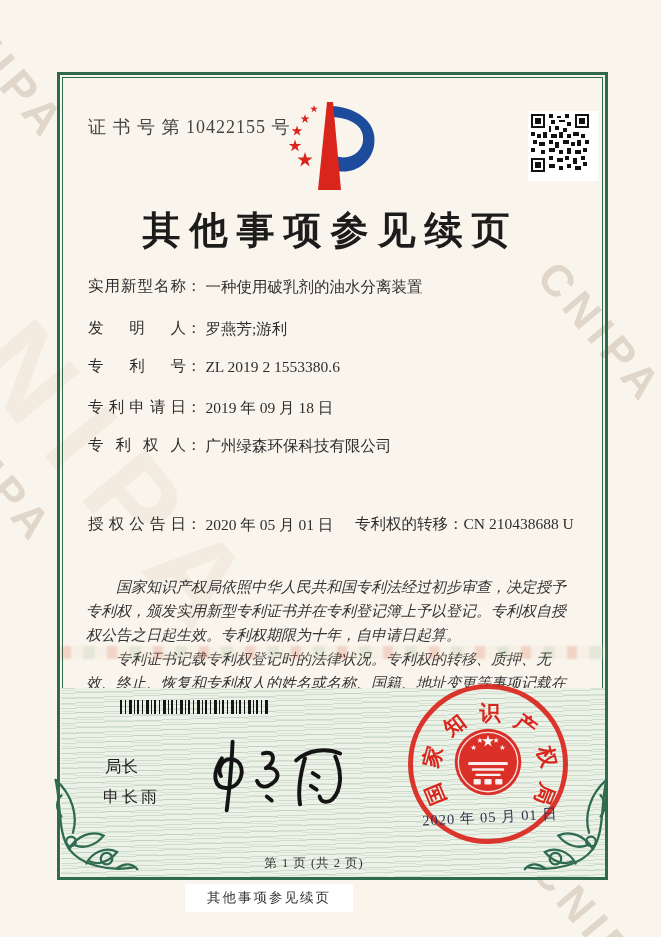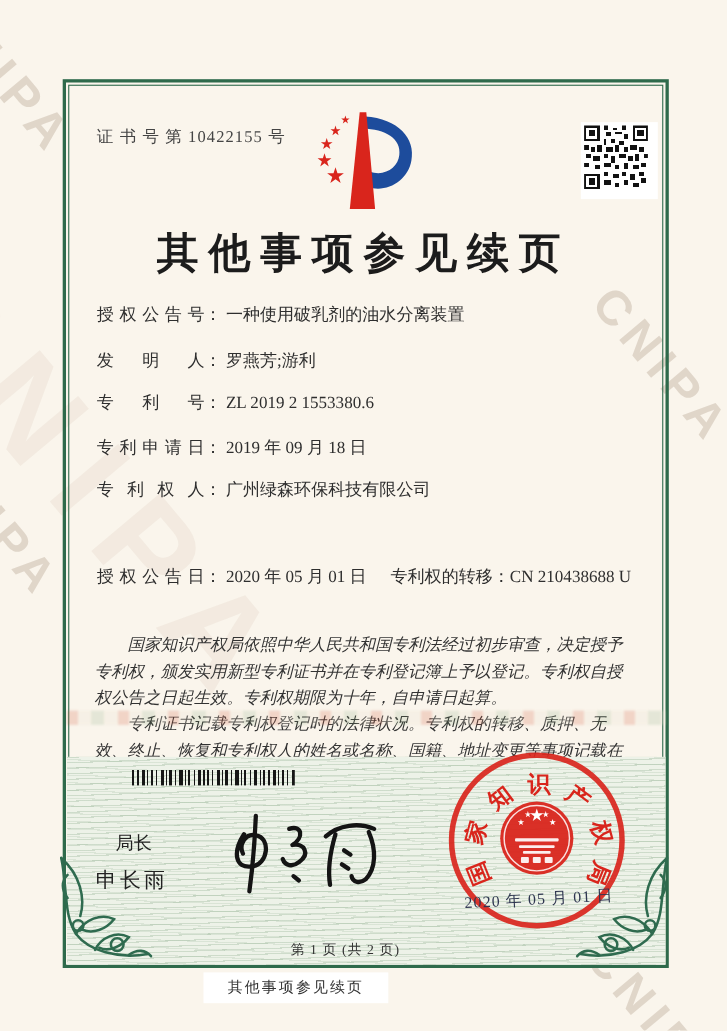--- a/index.html
+++ b/index.html
@@ -16,21 +16,21 @@
   .wm3{left:-44px;top:392px;font-size:44px;transform:rotate(50deg);}
   .wm4{left:560px;top:846px;font-size:44px;transform:rotate(50deg);}
   .wm5{left:-20px;top:210px;font-size:118px;color:rgba(208,186,174,0.18);
        letter-spacing:26px;transform:rotate(50deg);}
 
   
   .frame{position:absolute;left:57px;top:72px;width:551px;height:808px;
          border:3px solid #2e6a4b;box-sizing:border-box;}
   .frame-inner{position:absolute;inset:2px;border:1px solid #2e6a4b;}
 
-  .cert-no{position:absolute;left:88px;top:115px;font-size:15px;color:#444;letter-spacing:1px;}
+  .cert-no{position:absolute;left:88px;top:115px;font-size:18px;color:#444;letter-spacing:1px;}
 
   .logo{position:absolute;left:268px;top:98px;width:124px;height:98px;}
   .qr{position:absolute;left:528px;top:111px;width:64px;height:64px;background:#fff;padding:3px;}
 
   .title{position:absolute;left:0;top:205px;width:661px;text-align:center;
          font-size:38px;font-weight:bold;color:#1c1c1c;letter-spacing:9px;}
 
   .row{position:absolute;left:88px;width:490px;font-size:15.5px;color:#2e2e2e;}
   .f-label{display:inline-block;width:98px;text-align:justify;text-align-last:justify;
            vertical-align:top;}
@@ -54,21 +54,21 @@
         background-image:repeating-linear-gradient(178deg,rgba(140,172,140,.32) 0 1px,rgba(0,0,0,0) 1px 5px),
                          repeating-linear-gradient(182deg,rgba(140,172,140,.20) 0 1px,rgba(0,0,0,0) 1px 7px);}
 
   .barcode{position:absolute;left:120px;top:700px;width:148px;height:14px;
         background:repeating-linear-gradient(90deg,#161616 0 2px,transparent 2px 5px,
          #161616 5px 6px,transparent 6px 9px,#161616 9px 12px,transparent 12px 14px,
          #161616 14px 15px,transparent 15px 17px);}
 
   .signer-title{position:absolute;left:105px;top:756px;font-size:16.5px;color:#222;
         font-family:"Liberation Sans","DejaVu Sans",sans-serif;}
-  .signer-name{position:absolute;left:87px;top:787px;font-size:19px;color:#222;
+  .signer-name{position:absolute;left:103px;top:787px;font-size:16px;color:#222;
         letter-spacing:3px;font-family:"Liberation Sans","DejaVu Sans",sans-serif;}
   .signature{position:absolute;left:198px;top:732px;width:165px;height:88px;}
 
   .seal{position:absolute;left:398px;top:680px;width:184px;height:184px;}
   .seal-ring{position:absolute;left:10px;top:4px;width:160px;height:160px;border-radius:50%;
         border:5px solid rgba(217,37,28,.92);box-sizing:border-box;}
   .seal-char{position:absolute;left:50%;top:50%;width:24px;margin-left:-12px;margin-top:-12px;
         height:24px;text-align:center;font-size:21px;font-weight:bold;color:#d9251c;
         font-family:"Liberation Serif","DejaVu Serif",serif;}
   .emblem{position:absolute;left:54px;top:46px;width:72px;height:72px;}
@@ -172,21 +172,21 @@
           <rect x="18" y="25" width="2" height="2"></rect>
         <rect x="22" y="26" width="3" height="2"></rect>
           <rect x="26" y="24" width="2" height="2"></rect>
       </g>
     </svg>
   </div>
 
   <div class="title">其他事项参见续页</div>
 
   <div class="row r1">
-    <span class="f-label">授权公告号</span><span class="f-colon">：</span>
+    <span class="f-label">实用新型名称</span><span class="f-colon">：</span>
     <span class="f-value">一种使用破乳剂的油水分离装置</span>
   </div>
   <div class="row r2">
     <span class="f-label">发明人</span><span class="f-colon">：</span>
     <span class="f-value">罗燕芳;游利</span>
   </div>
   <div class="row r3">
     <span class="f-label">专利号</span><span class="f-colon">：</span>
     <span class="f-value">ZL 2019 2 1553380.6</span>
   </div>

